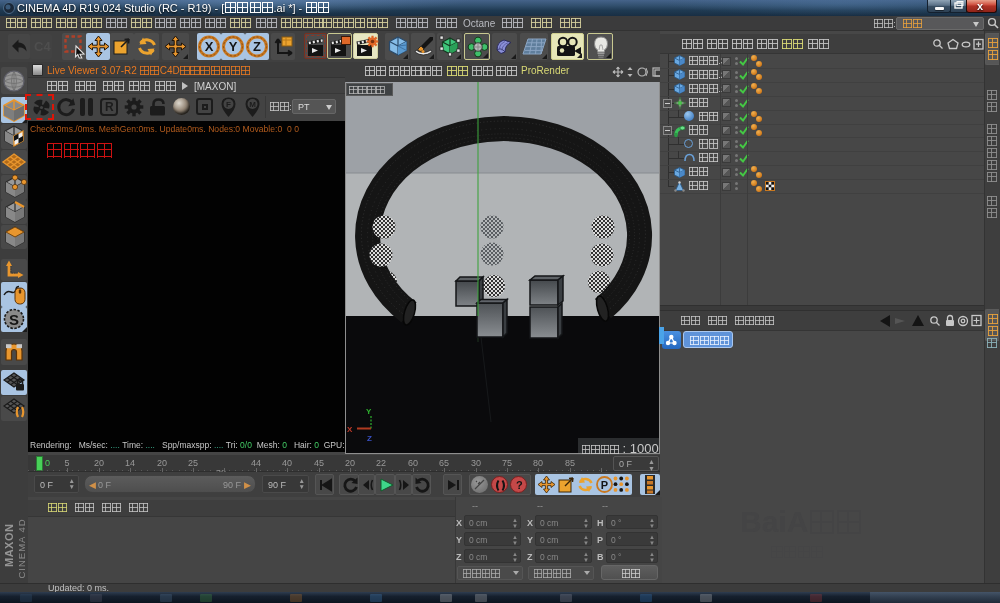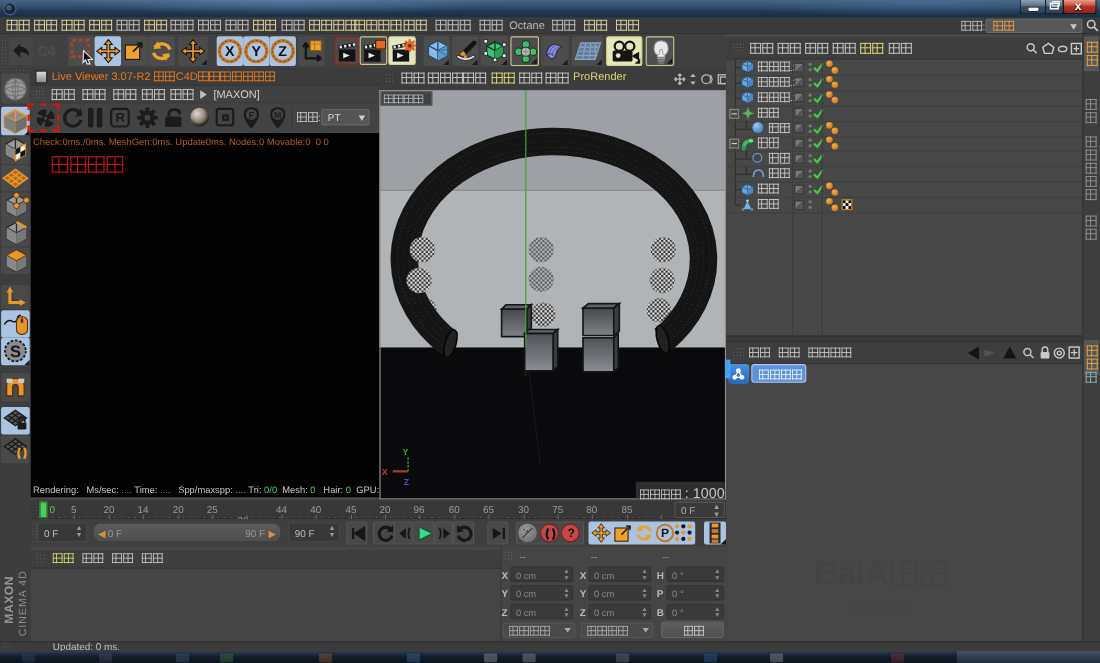--- a/index.html
+++ b/index.html
@@ -15,20 +15,21 @@
 .vt .c{margin:1px 0}
 svg{position:absolute;overflow:visible}
 </style></head><body>
 <div class="ab" style="left:0;top:0;width:1000px;height:16px;background:linear-gradient(180deg,#45638a,#32506e 35%,#1f3a52 65%,#182e44)">
 <div class="ab" style="left:60px;top:0;width:500px;height:16px;background:radial-gradient(ellipse 300px 20px at 40% 0,rgba(110,150,195,.45),transparent 70%)"></div>
 <div class="ab" style="left:600px;top:0;width:400px;height:16px;background:radial-gradient(ellipse 250px 18px at 60% 20%,rgba(80,120,165,.42),transparent 70%)"></div>
 <svg class="ab" style="left:3px;top:2px" width="12" height="12">
       <circle cx="6" cy="6" r="5.5" fill="#1b2838" stroke="#4a6a8a" stroke-width="1"></circle>
       <circle cx="5" cy="5" r="2.5" fill="#3a5a7a"></circle>
     </svg>
+<div class="ab" style="left:17px;top:2px;font-size:11px;color:#fff;text-shadow:0 1px 2px #000;white-space:nowrap">CINEMA 4D R19.024 Studio (RC - R19) - [<span style="font-size:11px;color:#fff;"><i class="c"></i><i class="c"></i><i class="c"></i><i class="c"></i></span>.ai *] - <span style="font-size:11px;color:#fff;"><i class="c"></i><i class="c"></i></span></div>
   </div>
 <div class="ab" style="left:927px;top:0;width:70px;height:14px">
 <div class="ab" style="left:0;top:0;width:24px;height:13px;background:linear-gradient(180deg,#8fa3b5,#5a7086 45%,#3a4f63 50%,#2e4256);border:1px solid #14202e;border-radius:0 0 3px 3px;border-top:none">
       <div class="ab" style="left:7px;top:7px;width:9px;height:3px;background:#f8f8f8;border-radius:1px;box-shadow:0 1px 1px #0008"></div>
     </div>
 <div class="ab" style="left:23px;top:0;width:17px;height:13px;background:linear-gradient(180deg,#8fa3b5,#5a7086 45%,#3a4f63 50%,#2e4256);border:1px solid #14202e;border-top:none">
       <svg width="15" height="11">
         <rect x="4" y="3" width="7" height="5" fill="none" stroke="#f8f8f8" stroke-width="1.4"></rect>
         <rect x="6" y="1.5" width="6" height="4" fill="none" stroke="#f8f8f8" stroke-width="1"></rect>
       </svg>
@@ -816,21 +817,21 @@
 <div class="ab" style="left:216px;top:468px;width:16px;text-align:left;font-size:9px;color:#999">30</div>
 <div class="ab" style="left:224px;top:468px;width:1px;height:4px;background:#666"></div>
 <div class="ab" style="left:248px;top:458px;width:16px;text-align:center;font-size:9px;color:#999">44</div>
 <div class="ab" style="left:256px;top:468px;width:1px;height:4px;background:#666"></div>
 <div class="ab" style="left:279px;top:458px;width:16px;text-align:center;font-size:9px;color:#999">40</div>
 <div class="ab" style="left:287px;top:468px;width:1px;height:4px;background:#666"></div>
 <div class="ab" style="left:311px;top:458px;width:16px;text-align:center;font-size:9px;color:#999">45</div>
 <div class="ab" style="left:319px;top:468px;width:1px;height:4px;background:#666"></div>
 <div class="ab" style="left:342px;top:458px;width:16px;text-align:center;font-size:9px;color:#999">20</div>
 <div class="ab" style="left:350px;top:468px;width:1px;height:4px;background:#666"></div>
-<div class="ab" style="left:373px;top:458px;width:16px;text-align:center;font-size:9px;color:#999">96</div>
+<div class="ab" style="left:373px;top:458px;width:16px;text-align:center;font-size:9px;color:#999">22</div>
 <div class="ab" style="left:381px;top:468px;width:1px;height:4px;background:#666"></div>
 <div class="ab" style="left:405px;top:458px;width:16px;text-align:center;font-size:9px;color:#999">60</div>
 <div class="ab" style="left:413px;top:468px;width:1px;height:4px;background:#666"></div>
 <div class="ab" style="left:436px;top:458px;width:16px;text-align:center;font-size:9px;color:#999">65</div>
 <div class="ab" style="left:444px;top:468px;width:1px;height:4px;background:#666"></div>
 <div class="ab" style="left:468px;top:458px;width:16px;text-align:center;font-size:9px;color:#999">30</div>
 <div class="ab" style="left:476px;top:468px;width:1px;height:4px;background:#666"></div>
 <div class="ab" style="left:499px;top:458px;width:16px;text-align:center;font-size:9px;color:#999">75</div>
 <div class="ab" style="left:507px;top:468px;width:1px;height:4px;background:#666"></div>
 <div class="ab" style="left:530px;top:458px;width:16px;text-align:center;font-size:9px;color:#999">80</div>

